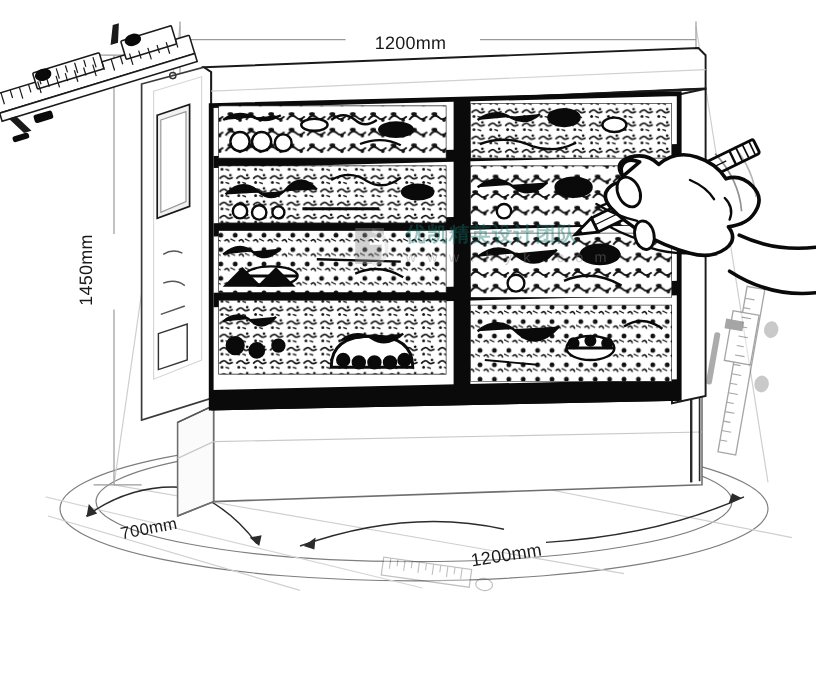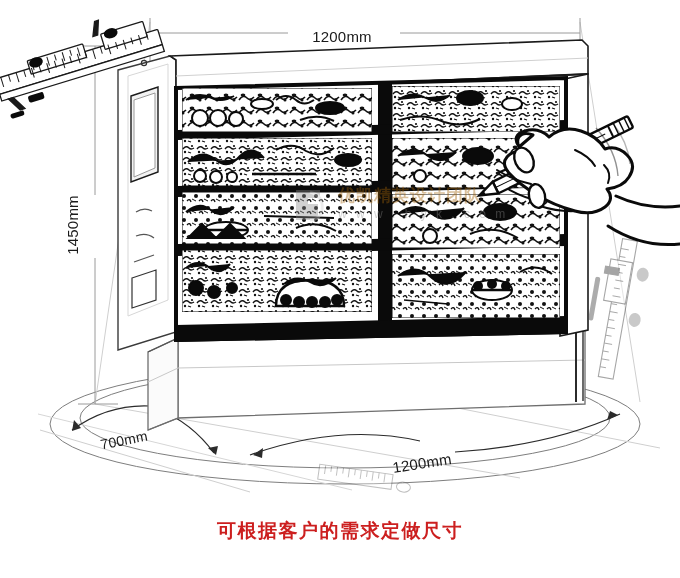--- a/index.html
+++ b/index.html
@@ -34,21 +34,21 @@
     font-family:"DejaVu Sans","Liberation Sans",sans-serif;
   }
   #watermark{
     position:absolute;left:290px;top:182px;
     width:210px;height:52px;
     opacity:.40;
     pointer-events:none;
   }
   #wm-text{
     position:absolute;left:48px;top:2px;
-    font-size:17px;font-weight:700;color:#a16207;
+    font-size:17px;font-weight:700;color:#0f766e;
     letter-spacing:1px;white-space:nowrap;
     font-family:"DejaVu Sans","Liberation Sans",sans-serif;
   }
   #wm-url{
     position:absolute;left:48px;top:25px;
     font-size:12px;color:#8c8c8c;letter-spacing:3px;
     white-space:nowrap;
     font-family:Liberation Sans, sans-serif;
   }
   #wm-mark{position:absolute;left:0;top:0;width:44px;height:44px;}
@@ -441,15 +441,14 @@
 
   <div id="watermark">
     <svg id="wm-mark" viewBox="0 0 44 44">
       <path d="M6 8 L30 8 L30 16 L18 16 L18 22 L28 22 L28 38 L6 38 Z" fill="#8d8d8d"></path>
       <path d="M20 10 q14 4 12 18 q-2 10 -12 10" fill="none" stroke="#cfcfcf" stroke-width="3"></path>
     </svg>
     <div id="wm-text">优凯精英设计团队</div>
     <div id="wm-url">w w w . h y k . c o m</div>
   </div>
 
-  <div id="caption">可根据客户的需求定做尺寸</div>
 
 </div>
 
 </body></html>

